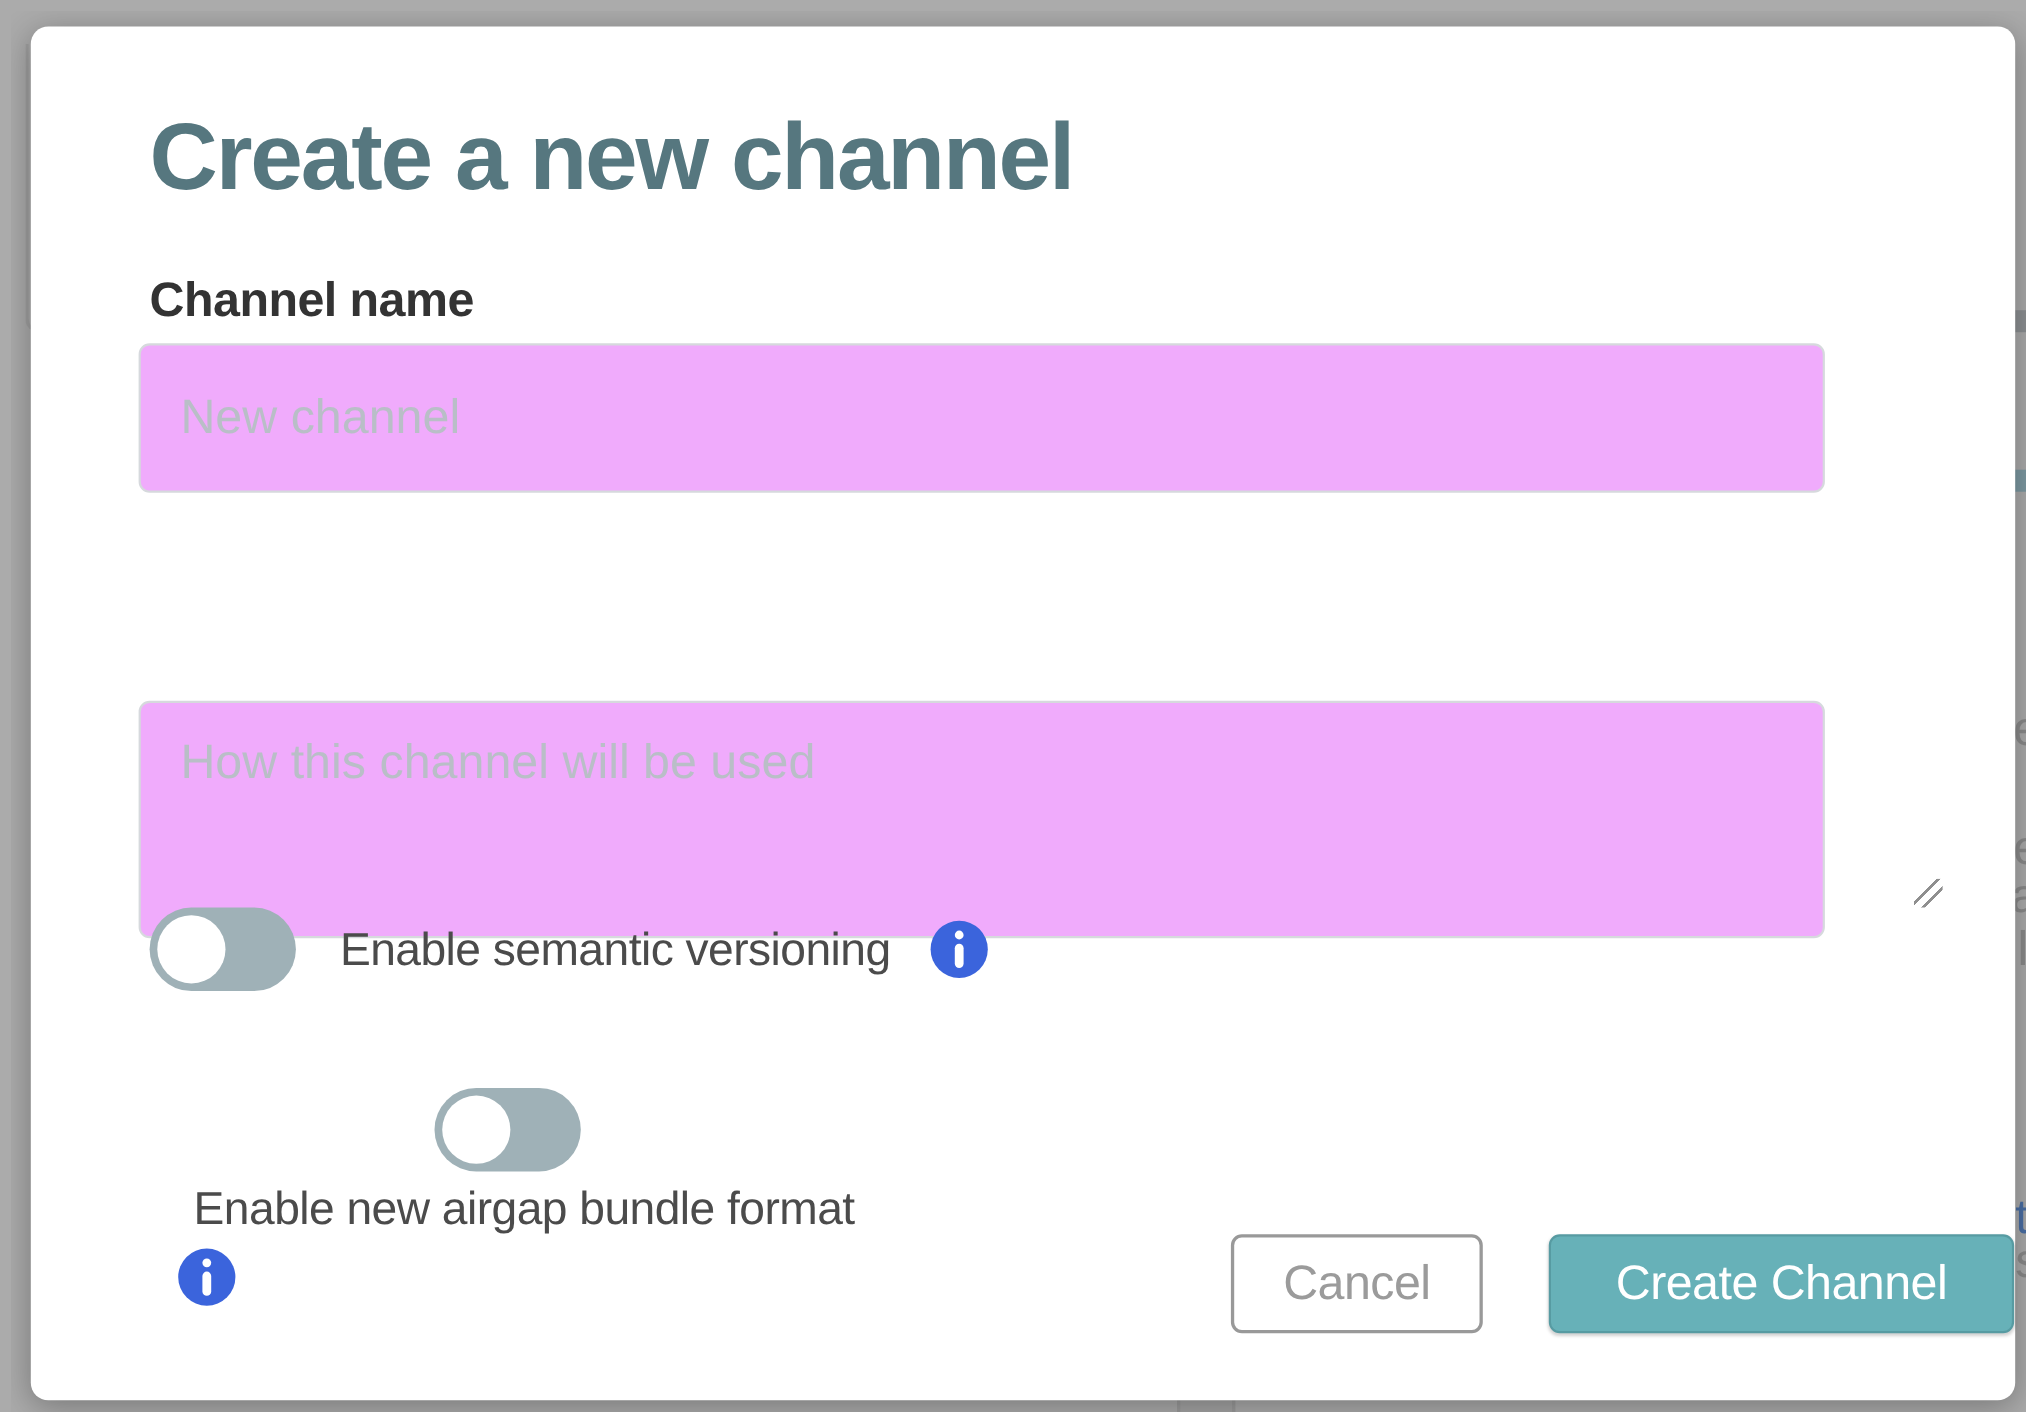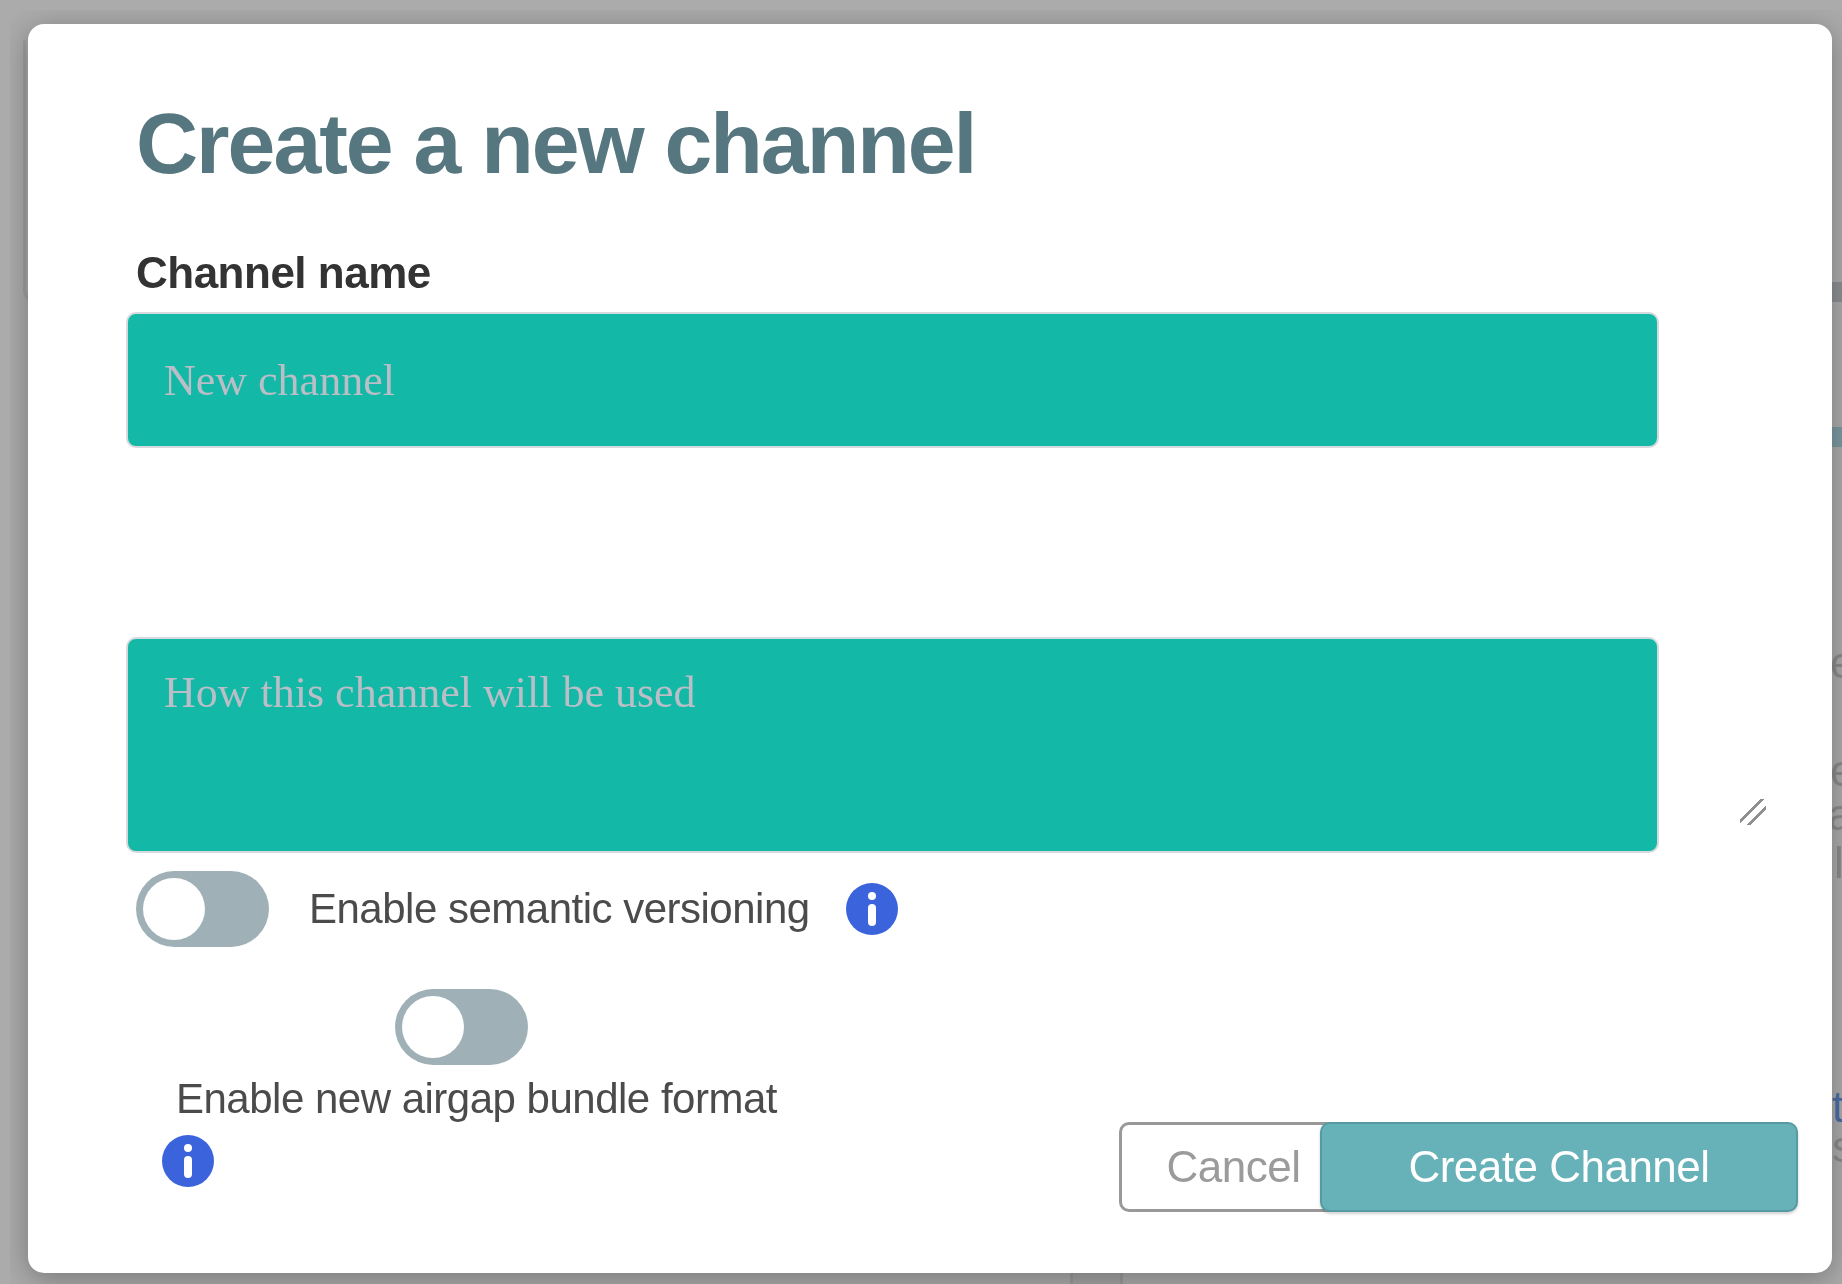--- a/index.html
+++ b/index.html
@@ -52,41 +52,41 @@
     position:absolute; left:98px;
     font-size:44px; font-weight:bold; color:#333333;
     letter-spacing:-0.5px;
   }
   .label-name { top:214px; }
   .label-desc { top:507px; }
 
   .text-input, .text-area {
     position:absolute; left:98px; width:1533px;
     border:2px solid #d6d9dd; border-radius:10px;
-    font-family:Liberation Serif, serif;
-    font-size:44px; color:#333; background:#14b8a6; outline:none;
+    font-family:Liberation Sans, sans-serif;
+    font-size:44px; color:#333; background:#f0abfc; outline:none;
   }
   .text-input { top:288px; height:136px; padding:0 36px; }
   .text-area  { top:613px; height:216px; padding:24px 36px; resize:none; line-height:1.35; }
   .text-input::placeholder, .text-area::placeholder { color:#b9bec7; opacity:1; }
 
   .resize-handle {
     position:absolute; left:1712px; top:775px; width:26px; height:26px;
     background:
       linear-gradient(135deg, transparent 40%, #8f8f8f 40%, #8f8f8f 47%, transparent 47%,
                       transparent 63%, #8f8f8f 63%, #8f8f8f 70%, transparent 70%);
     pointer-events:none;
   }
 
   
   .toggle-row {
     position:absolute; left:98px; height:76px;
     display:flex; align-items:center;
   }
-  .toggle-row-1 { top:847px;justify-content:space-between; }
+  .toggle-row-1 { top:801px;justify-content:space-between; }
   .toggle-row-2 { top:955px;flex-direction:column; }
   .toggle {
     width:133px; height:76px; border-radius:38px;
     background:#9fb1b7; position:relative; flex:0 0 auto;
     cursor:pointer;
   }
   .toggle-knob {
     position:absolute; left:7px; top:7px;
     width:62px; height:62px; border-radius:50%;
     background:#ffffff;
@@ -116,21 +116,21 @@
     display:flex; align-items:center; justify-content:center;
     font-family:"Liberation Sans", sans-serif;
     font-size:44px; font-weight:normal; letter-spacing:-0.5px;
     border-radius:10px; cursor:pointer;
   }
   .btn-cancel {
     left:1091px; width:229px;
     background:#ffffff; border:3px solid #999999; color:#9b9b9b;
   }
   .btn-create {
-    left:1292px; width:478px;
+    left:1380px; width:423px;
     background:#67b1b8; border:2px solid #579ba2; color:#ffffff;
     box-shadow:0 2px 3px rgba(0,0,0,0.18);
   }
 </style>
 </head>
 <body>
 
 <span class="bg-frag" style="left:1810px; top:618px;">e</span>
 <span class="bg-frag" style="left:1810px; top:726px;">e</span>
 <span class="bg-frag" style="left:1808px; top:770px;">a</span>

